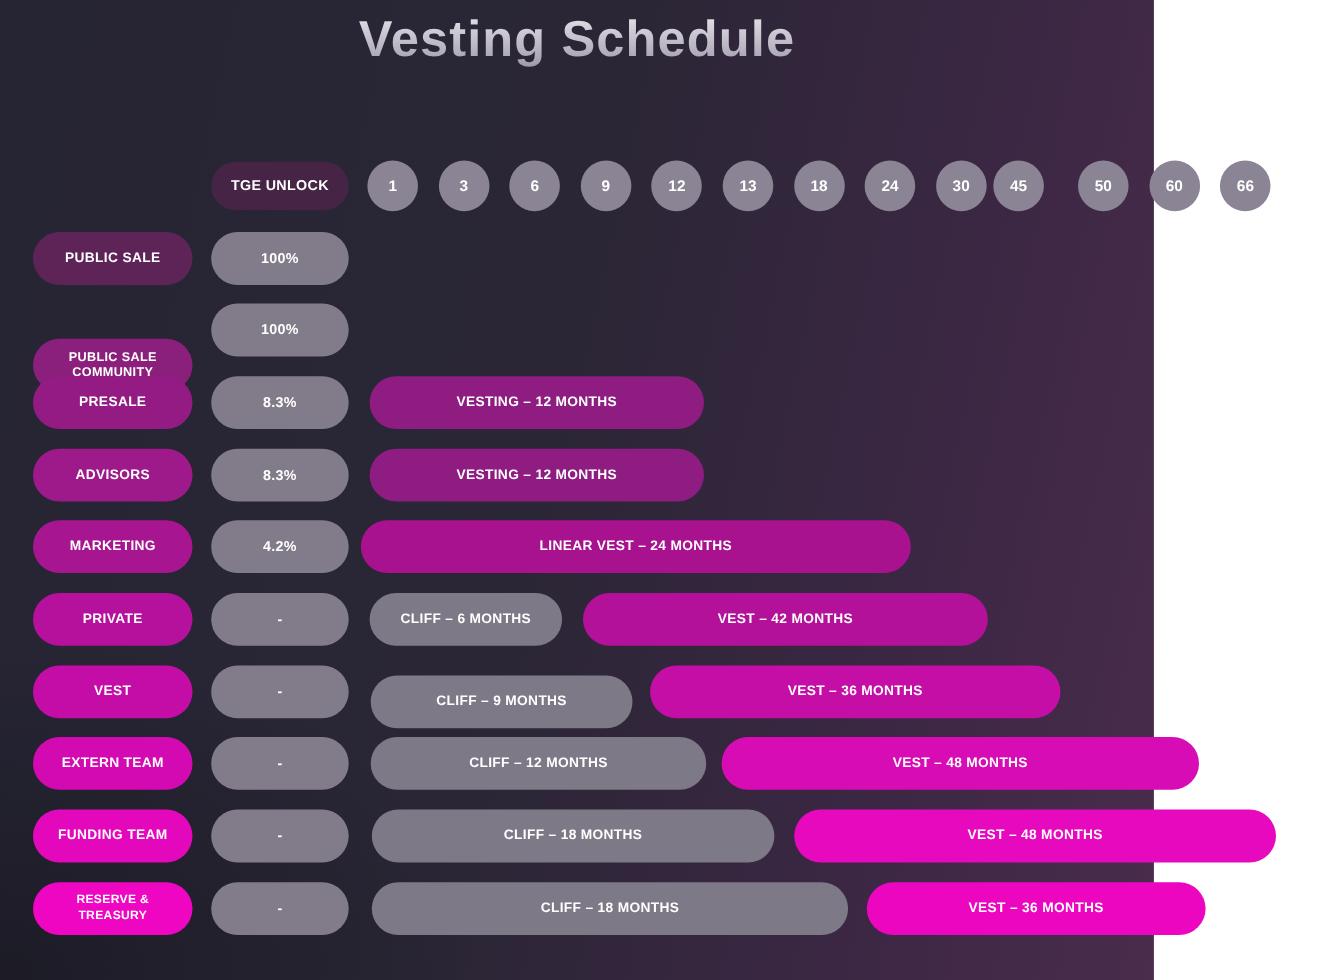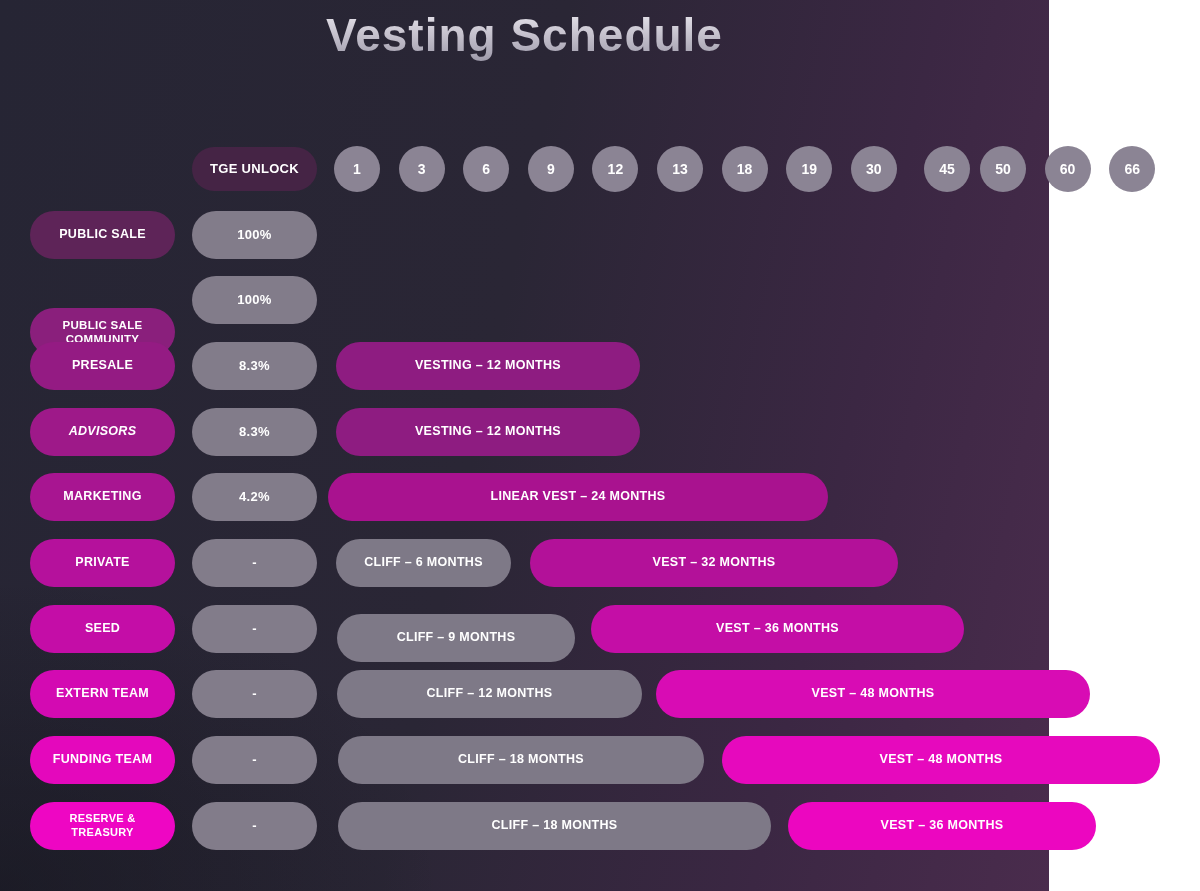--- a/index.html
+++ b/index.html
@@ -49,60 +49,60 @@
   <div class="pill tge-header" style="background: rgb(69, 36, 69);">TGE UNLOCK</div>
 
   <div>
       <div class="month-circle" style="left: 334px; background: rgb(139, 132, 148);">1</div>
       <div class="month-circle" style="left: 398.6px; background: rgb(139, 132, 148);">3</div>
       <div class="month-circle" style="left: 463.2px; background: rgb(139, 132, 148);">6</div>
       <div class="month-circle" style="left: 527.8px; background: rgb(139, 132, 148);">9</div>
       <div class="month-circle" style="left: 592.4px; background: rgb(139, 132, 148);">12</div>
       <div class="month-circle" style="left: 657px; background: rgb(139, 132, 148);">13</div>
       <div class="month-circle" style="left: 721.6px; background: rgb(139, 132, 148);">18</div>
-      <div class="month-circle" style="left: 786.2px; background: rgb(139, 132, 148);">19</div>
+      <div class="month-circle" style="left: 786.2px; background: rgb(139, 132, 148);">24</div>
       <div class="month-circle" style="left: 850.8px; background: rgb(139, 132, 148);">30</div>
-      <div class="month-circle" style="left: 924px; background: rgb(139, 132, 148); text-align: center;">45</div>
+      <div class="month-circle" style="left: 903px; background: rgb(139, 132, 148); text-align: center;">45</div>
       <div class="month-circle" style="left: 980px; background: rgb(139, 132, 148);">50</div>
       <div class="month-circle" style="left: 1044.6px; background: rgb(139, 132, 148);">60</div>
       <div class="month-circle" style="left: 1109.2px; background: rgb(139, 132, 148);">66</div>
     </div>
 
   <div>
       <div>
     <div class="pill row-label" style="background: rgb(94, 36, 88); top: 211px;">PUBLIC SALE</div>
     <div class="pill tge-value" style="background: rgb(130, 124, 138); top: 211px;">100%</div>
   </div>
       <div>
     <div class="pill row-label" style="background: rgb(138, 31, 124); top: 276px; font-size: 11.5px; margin-top: 32px;">PUBLIC SALE COMMUNITY</div>
     <div class="pill tge-value" style="background: rgb(130, 124, 138); top: 276px;">100%</div>
   </div>
       <div>
     <div class="pill row-label" style="background: rgb(148, 27, 131); top: 342px;">PRESALE</div>
     <div class="pill tge-value" style="background: rgb(130, 124, 138); top: 342px;">8.3%</div>
   <div class="pill bar" style="top: 342px; left: 336px; width: 304px; background: rgb(142, 28, 129);">VESTING – 12 MONTHS</div>
       </div>
       <div>
-    <div class="pill row-label" style="background: rgb(158, 25, 137); top: 408px; font-style: italic;">ADVISORS</div>
+    <div class="pill row-label" style="background: rgb(158, 25, 137); top: 408px;">ADVISORS</div>
     <div class="pill tge-value" style="background: rgb(130, 124, 138); top: 408px;">8.3%</div>
   <div class="pill bar" style="top: 408px; left: 336px; width: 304px; background: rgb(142, 28, 129);">VESTING – 12 MONTHS</div>
       </div>
       <div>
     <div class="pill row-label" style="background: rgb(168, 21, 145); top: 473px;">MARKETING</div>
     <div class="pill tge-value" style="background: rgb(130, 124, 138); top: 473px;">4.2%</div>
   <div class="pill bar" style="top: 473px; left: 328px; width: 500px; background: rgb(169, 18, 143);">LINEAR VEST – 24 MONTHS</div>
       </div>
       <div>
     <div class="pill row-label" style="background: rgb(181, 17, 156); top: 539px;">PRIVATE</div>
     <div class="pill tge-value" style="background: rgb(130, 124, 138); top: 539px;">-</div>
   <div class="pill bar" style="top: 539px; left: 336px; width: 175px; background: rgb(126, 121, 135);">CLIFF – 6 MONTHS</div>
-        <div class="pill bar" style="top: 539px; left: 530px; width: 368px; background: rgb(179, 17, 153);">VEST – 32 MONTHS</div>
+        <div class="pill bar" style="top: 539px; left: 530px; width: 368px; background: rgb(179, 17, 153);">VEST – 42 MONTHS</div>
       </div>
       <div>
-    <div class="pill row-label" style="background: rgb(196, 13, 167); top: 605px;">SEED</div>
+    <div class="pill row-label" style="background: rgb(196, 13, 167); top: 605px;">VEST</div>
     <div class="pill tge-value" style="background: rgb(130, 124, 138); top: 605px;">-</div>
   <div class="pill bar" style="top: 614px; left: 337px; width: 238px; background: rgb(126, 121, 135);">CLIFF – 9 MONTHS</div>
         <div class="pill bar" style="top: 605px; left: 591px; width: 373px; background: rgb(196, 14, 166);">VEST – 36 MONTHS</div>
       </div>
       <div>
     <div class="pill row-label" style="background: rgb(211, 10, 178); top: 670px;">EXTERN TEAM</div>
     <div class="pill tge-value" style="background: rgb(130, 124, 138); top: 670px;">-</div>
   <div class="pill bar" style="top: 670px; left: 337px; width: 305px; background: rgb(126, 121, 135);">CLIFF – 12 MONTHS</div>
         <div class="pill bar" style="top: 670px; left: 656px; width: 434px; background: rgb(216, 12, 180);">VEST – 48 MONTHS</div>
       </div>

